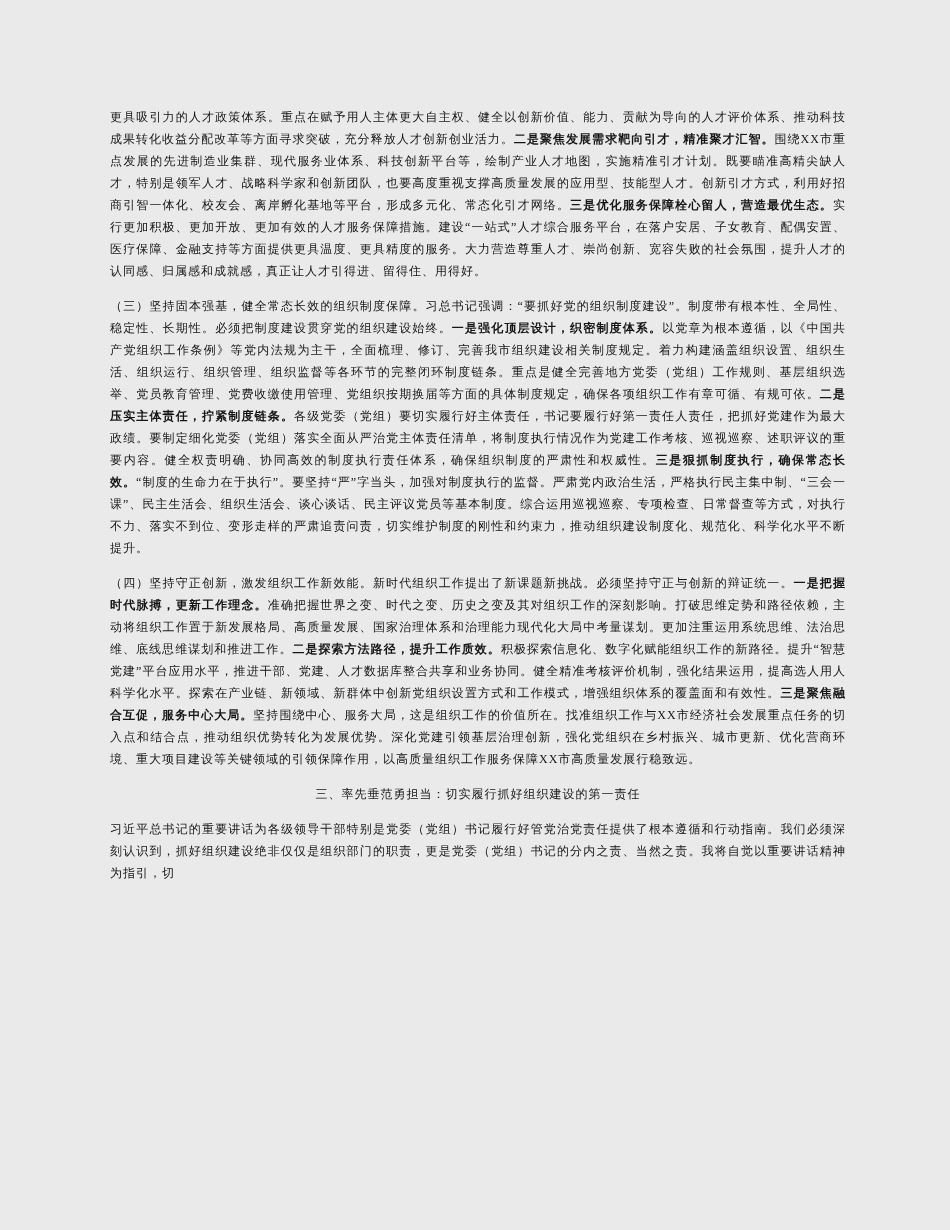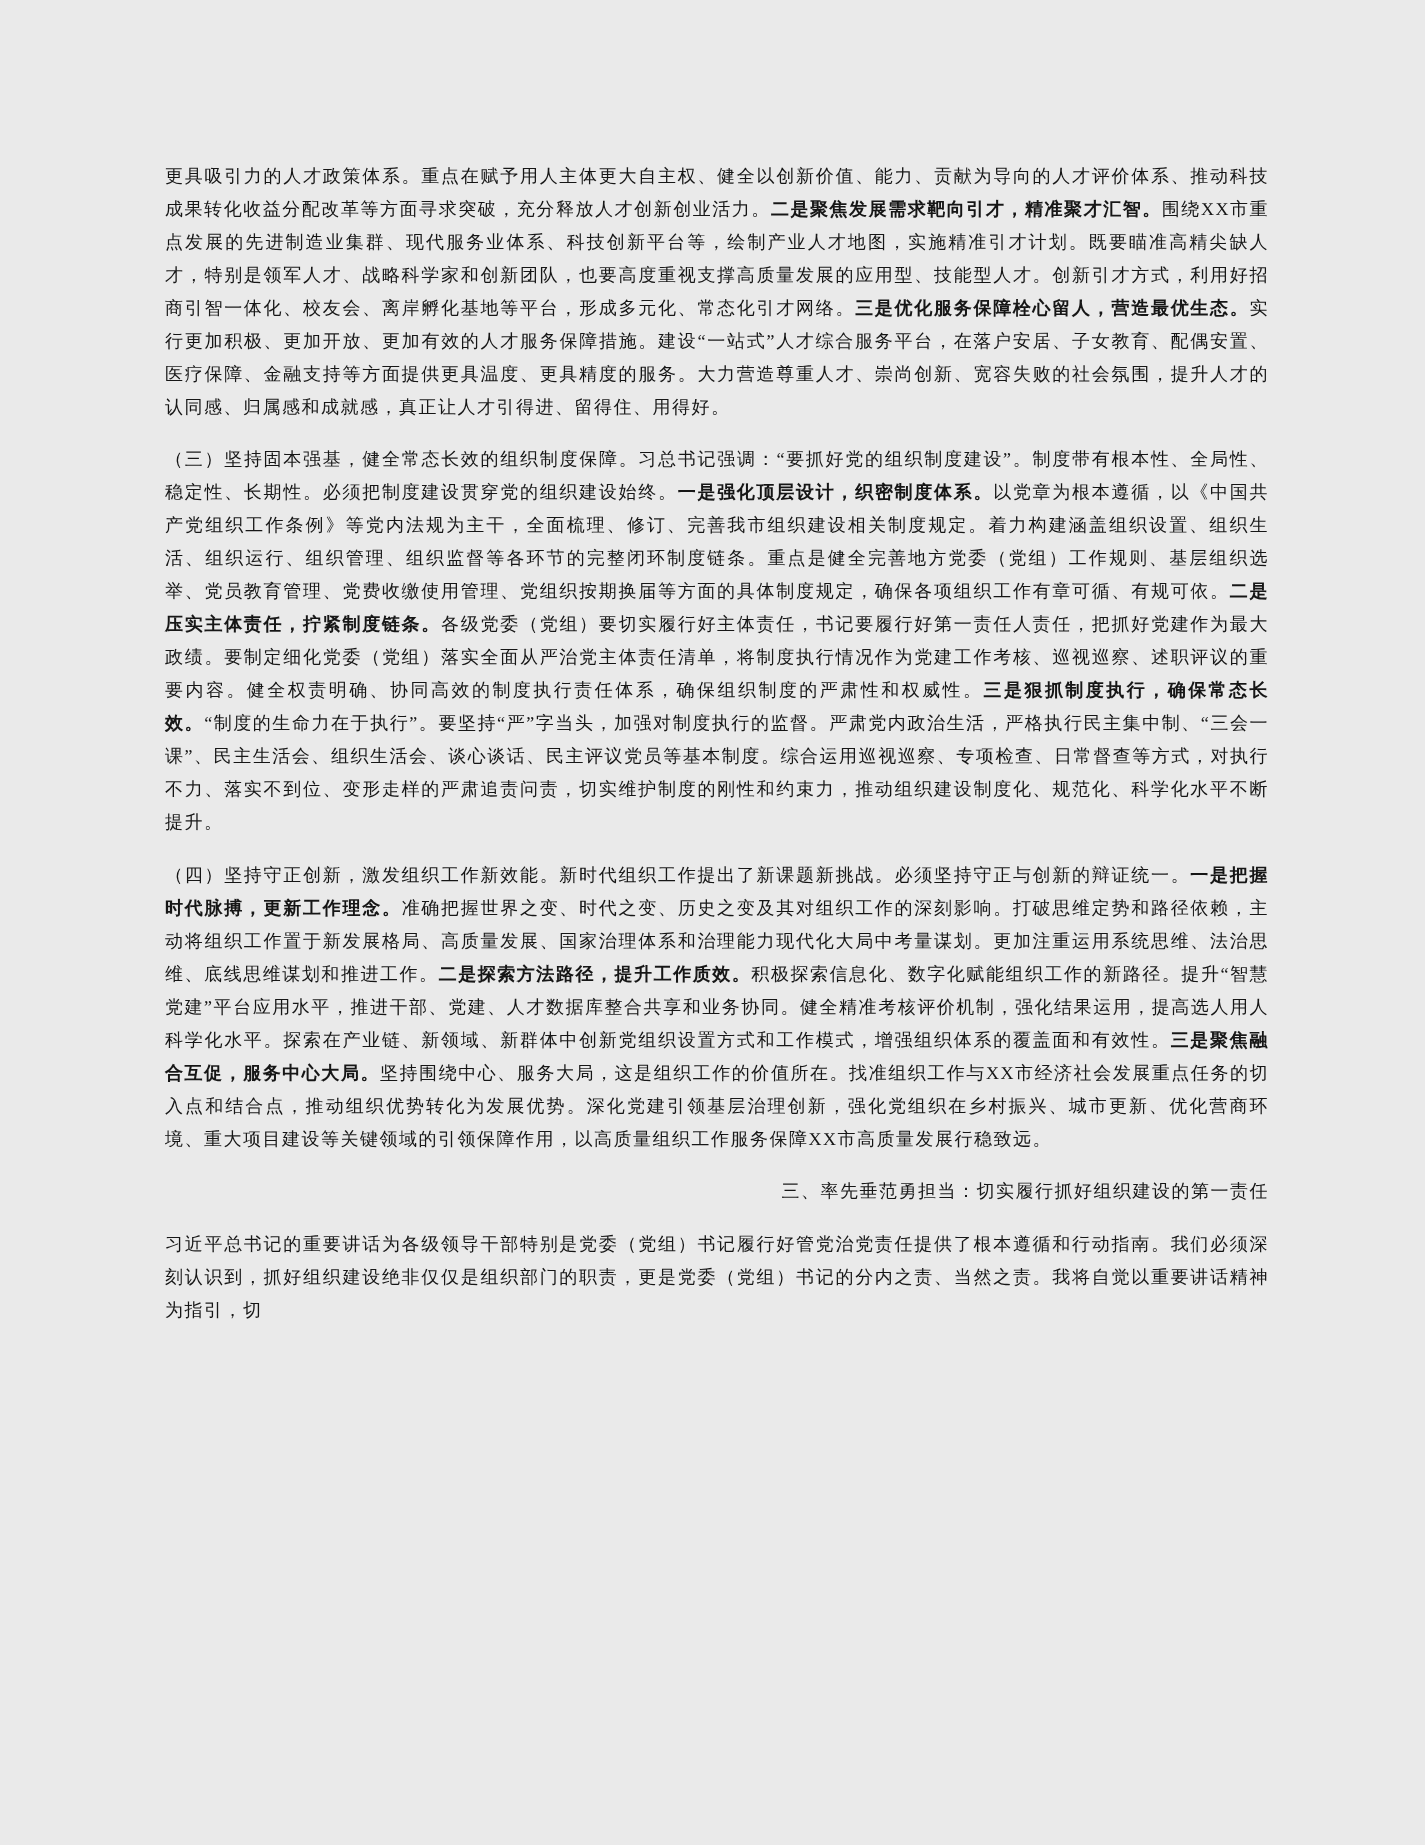--- a/index.html
+++ b/index.html
@@ -29,21 +29,21 @@
     text-justify: inter-ideograph;
     word-break: break-all;
   }
   .doc-body p.para:last-child {
     margin-bottom: 0;
   }
   .doc-body .bold {
     font-weight: bold;
   }
   .doc-body p.heading {
-    text-align: right;
+    text-align: center;
   }
 </style>
 </head>
 <body>
 
 <div class="page">
   <div class="doc-body">
       <p class="para"><span class="">更具吸引力的人才政策体系。重点在赋予用人主体更大自主权、健全以创新价值、能力、贡献为导向的人才评价体系、推动科技成果转化收益分配改革等方面寻求突破，充分释放人才创新创业活力。</span><span class="bold">二是聚焦发展需求靶向引才，精准聚才汇智。</span><span class="">围绕XX市重点发展的先进制造业集群、现代服务业体系、科技创新平台等，绘制产业人才地图，实施精准引才计划。既要瞄准高精尖缺人才，特别是领军人才、战略科学家和创新团队，也要高度重视支撑高质量发展的应用型、技能型人才。创新引才方式，利用好招商引智一体化、校友会、离岸孵化基地等平台，形成多元化、常态化引才网络。</span><span class="bold">三是优化服务保障栓心留人，营造最优生态。</span><span class="">实行更加积极、更加开放、更加有效的人才服务保障措施。建设“一站式”人才综合服务平台，在落户安居、子女教育、配偶安置、医疗保障、金融支持等方面提供更具温度、更具精度的服务。大力营造尊重人才、崇尚创新、宽容失败的社会氛围，提升人才的认同感、归属感和成就感，真正让人才引得进、留得住、用得好。</span></p>
       <p class="para"><span class="">（三）坚持固本强基，健全常态长效的组织制度保障。习总书记强调：“要抓好党的组织制度建设”。制度带有根本性、全局性、稳定性、长期性。必须把制度建设贯穿党的组织建设始终。</span><span class="bold">一是强化顶层设计，织密制度体系。</span><span class="">以党章为根本遵循，以《中国共产党组织工作条例》等党内法规为主干，全面梳理、修订、完善我市组织建设相关制度规定。着力构建涵盖组织设置、组织生活、组织运行、组织管理、组织监督等各环节的完整闭环制度链条。重点是健全完善地方党委（党组）工作规则、基层组织选举、党员教育管理、党费收缴使用管理、党组织按期换届等方面的具体制度规定，确保各项组织工作有章可循、有规可依。</span><span class="bold">二是压实主体责任，拧紧制度链条。</span><span class="">各级党委（党组）要切实履行好主体责任，书记要履行好第一责任人责任，把抓好党建作为最大政绩。要制定细化党委（党组）落实全面从严治党主体责任清单，将制度执行情况作为党建工作考核、巡视巡察、述职评议的重要内容。健全权责明确、协同高效的制度执行责任体系，确保组织制度的严肃性和权威性。</span><span class="bold">三是狠抓制度执行，确保常态长效。</span><span class="">“制度的生命力在于执行”。要坚持“严”字当头，加强对制度执行的监督。严肃党内政治生活，严格执行民主集中制、“三会一课”、民主生活会、组织生活会、谈心谈话、民主评议党员等基本制度。综合运用巡视巡察、专项检查、日常督查等方式，对执行不力、落实不到位、变形走样的严肃追责问责，切实维护制度的刚性和约束力，推动组织建设制度化、规范化、科学化水平不断提升。</span></p>
       <p class="para"><span class="">（四）坚持守正创新，激发组织工作新效能。新时代组织工作提出了新课题新挑战。必须坚持守正与创新的辩证统一。</span><span class="bold">一是把握时代脉搏，更新工作理念。</span><span class="">准确把握世界之变、时代之变、历史之变及其对组织工作的深刻影响。打破思维定势和路径依赖，主动将组织工作置于新发展格局、高质量发展、国家治理体系和治理能力现代化大局中考量谋划。更加注重运用系统思维、法治思维、底线思维谋划和推进工作。</span><span class="bold">二是探索方法路径，提升工作质效。</span><span class="">积极探索信息化、数字化赋能组织工作的新路径。提升“智慧党建”平台应用水平，推进干部、党建、人才数据库整合共享和业务协同。健全精准考核评价机制，强化结果运用，提高选人用人科学化水平。探索在产业链、新领域、新群体中创新党组织设置方式和工作模式，增强组织体系的覆盖面和有效性。</span><span class="bold">三是聚焦融合互促，服务中心大局。</span><span class="">坚持围绕中心、服务大局，这是组织工作的价值所在。找准组织工作与XX市经济社会发展重点任务的切入点和结合点，推动组织优势转化为发展优势。深化党建引领基层治理创新，强化党组织在乡村振兴、城市更新、优化营商环境、重大项目建设等关键领域的引领保障作用，以高质量组织工作服务保障XX市高质量发展行稳致远。</span></p>

